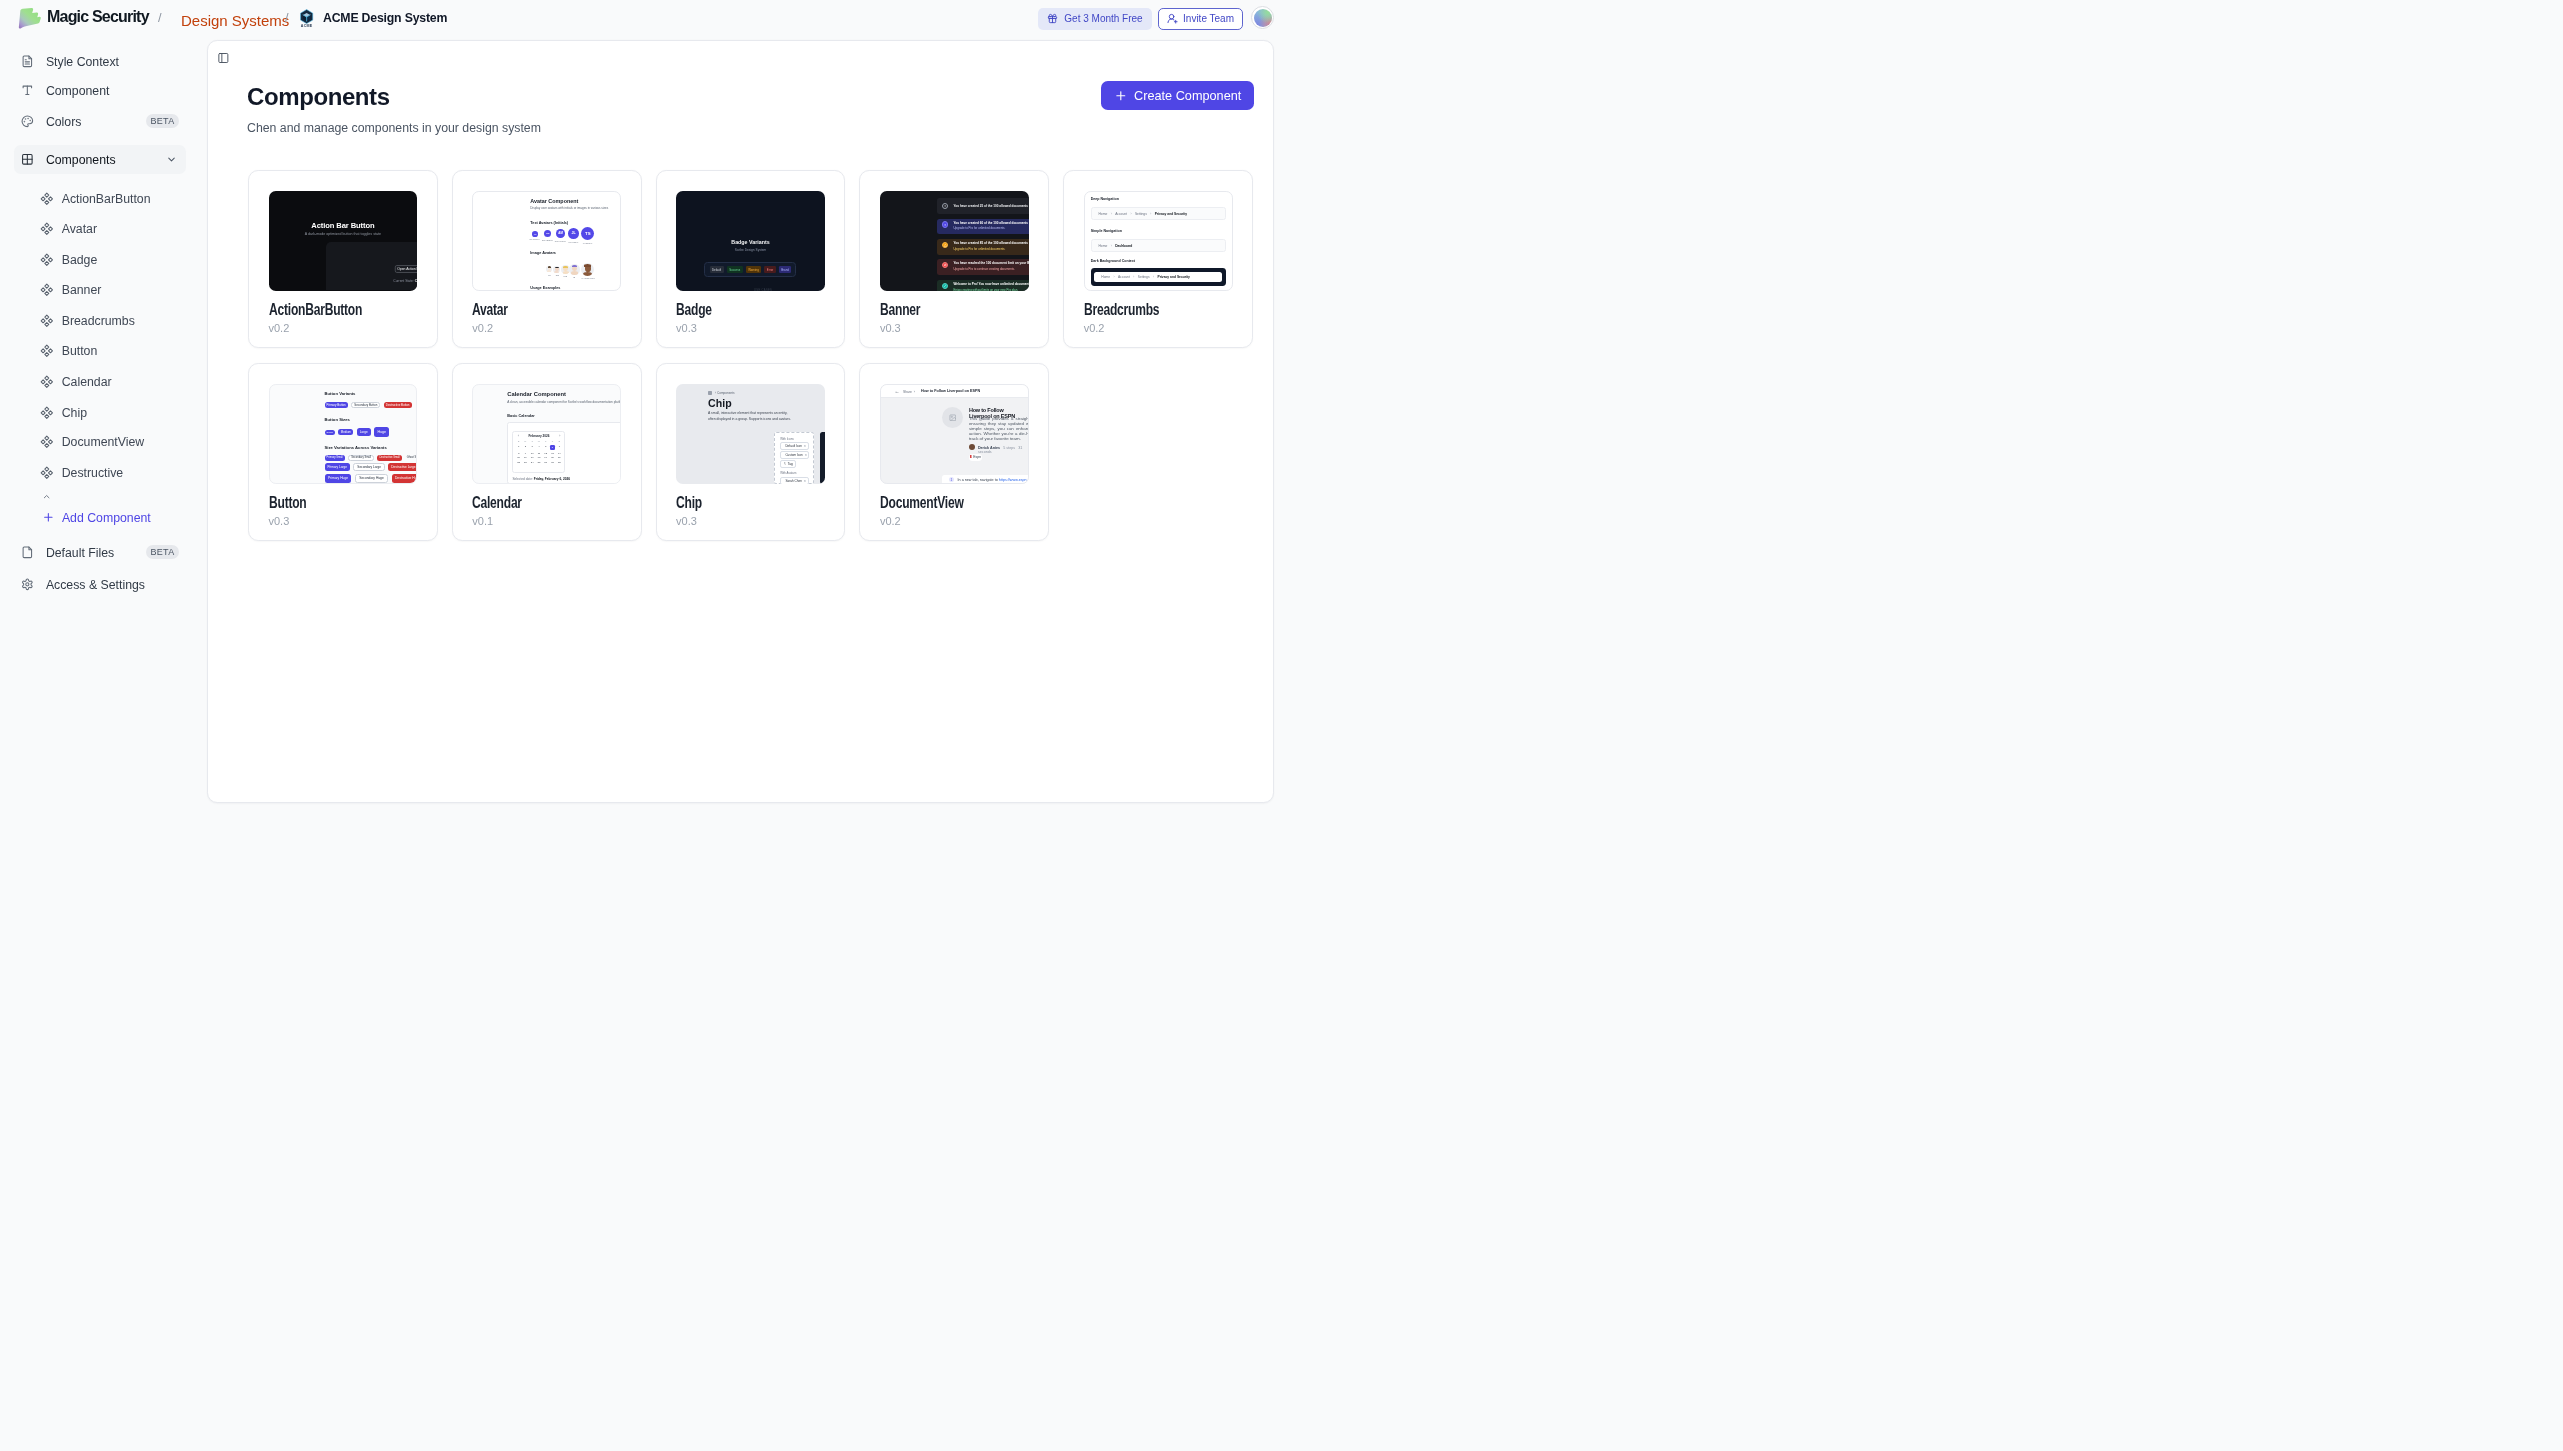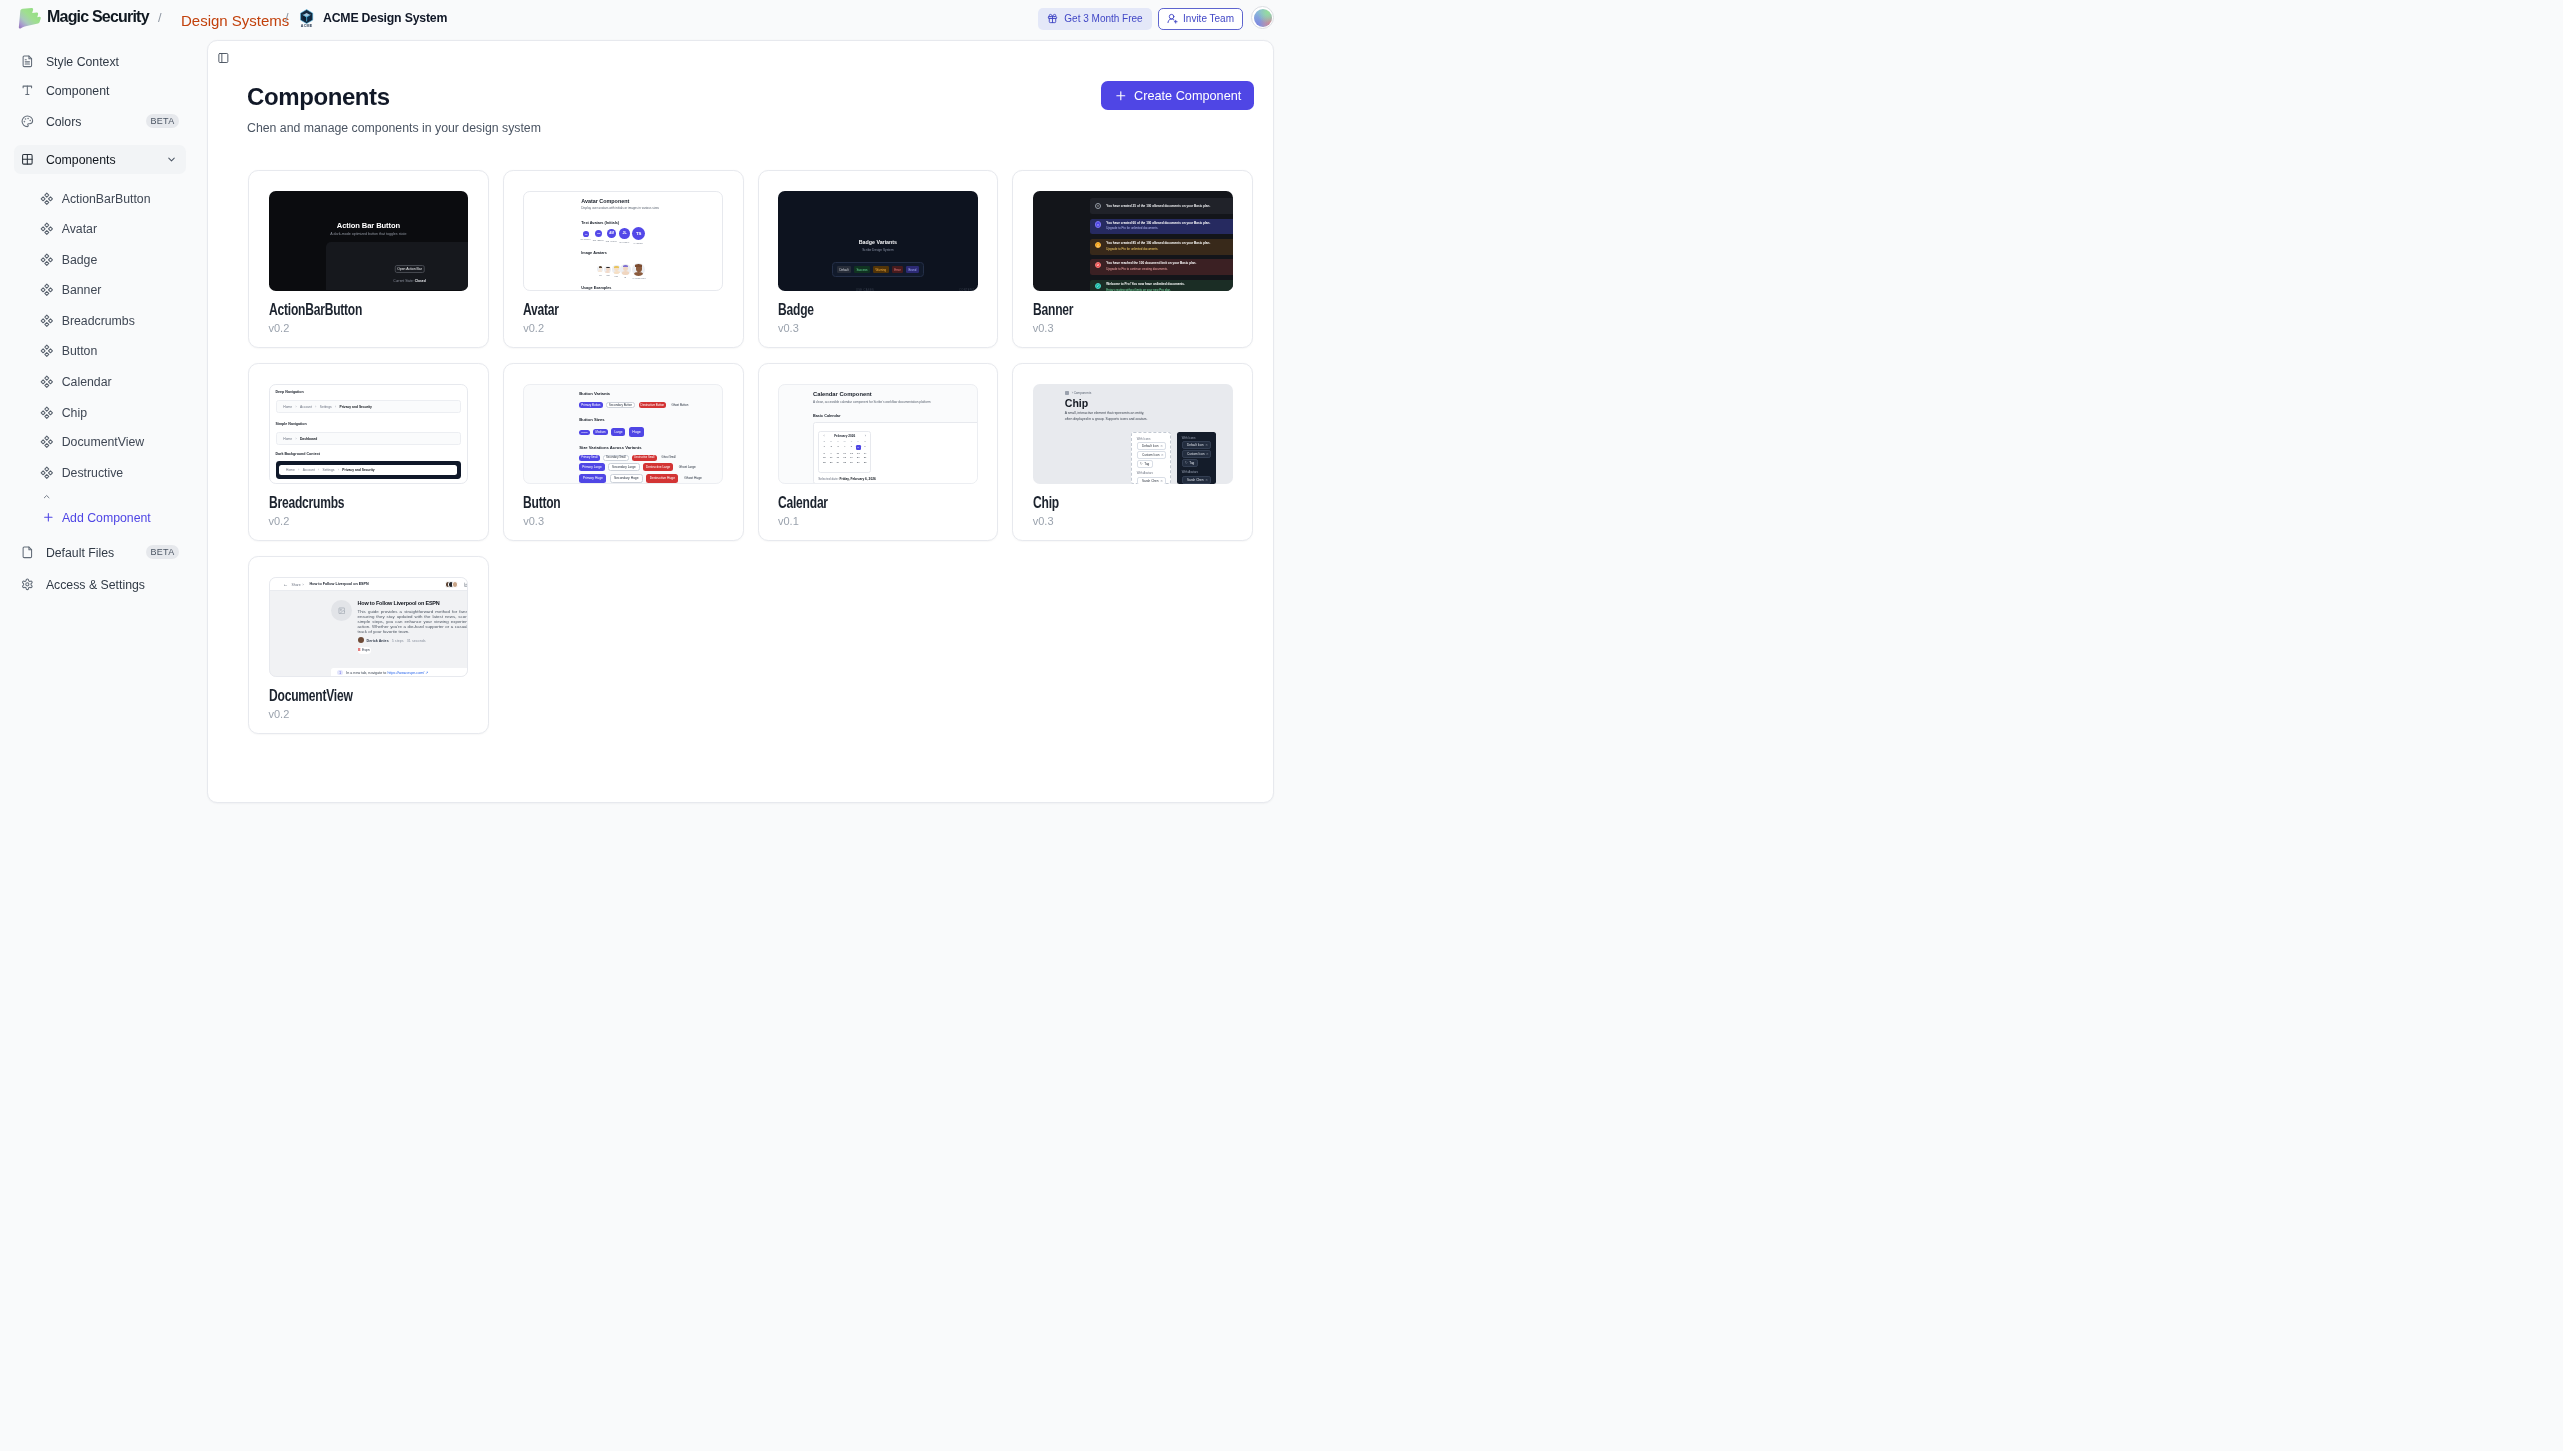--- a/index.html
+++ b/index.html
@@ -36,21 +36,21 @@
 .beta { position:absolute; left:146px; width:33px; height:14.4px; border-radius:7.6px; background:#e6e8ec; color:#4b5563; font-size:9px; display:flex; align-items:center; justify-content:center; letter-spacing:0.3px; }
 .addc { position:absolute; left:13.6px; width:172px; height:29px; display:flex; align-items:center; font-size:12.3px; color:#4f46e5; }
 
 
 .panel { position:absolute; left:207px; top:40px; width:1067px; height:763px; background:#fff; border:0.8px solid #e7e9ee; border-radius:10.2px; box-shadow:0 0.8px 1.7px rgba(16,24,40,.04); }
 .h1 { position:absolute; left:247px; top:83px; font-size:24px; font-weight:700; letter-spacing:-0.4px; color:#111827; }
 .h1sub { position:absolute; left:247px; top:121px; font-size:12.3px; color:#4b5563; }
 .create-btn { position:absolute; left:1101px; top:81px; width:153px; height:29px; background:#4f46e5; border-radius:6.8px; color:#fff; font-size:12.7px; font-weight:500; display:flex; align-items:center; justify-content:center; gap:6.8px; }
 
 
-.grid { position:absolute; left:248px; top:170px; width:1005px; display:grid; grid-template-columns:repeat(4,1fr); column-gap:14px; row-gap:15px; }
+.grid { position:absolute; left:248px; top:170px; width:1005px; display:grid; grid-template-columns:repeat(5,1fr); column-gap:14px; row-gap:15px; }
 .card { position:relative; height:178px; background:#fff; border:0.8px solid #e7e9ee; border-radius:10.2px; box-shadow:0 0.8px 1.7px rgba(16,24,40,.03); }
 .prev { position:absolute; left:19.5px; right:19.5px; top:20px; height:100px; border-radius:6.8px; overflow:hidden; }
 .cname { position:absolute; left:19.5px; top:130px; font-size:15.7px; font-weight:700; color:#1c232e; letter-spacing:-0.3px; transform:scaleX(0.77); transform-origin:0 0; white-space:nowrap; }
 .cver { position:absolute; left:19.5px; top:151px; font-size:11px; color:#9aa2ad; }
 .lightprev { background:#fff; border:0.8px solid #e7e9ee; }
 .grayprev { background:#fafbfc; border:0.8px solid #eceef2; }
 
 
 .ctr { left:50%; transform:translateX(-50%); }
 .bbtn { display:inline-flex; align-items:center; justify-content:center; border-radius:2.5px; white-space:nowrap; }

